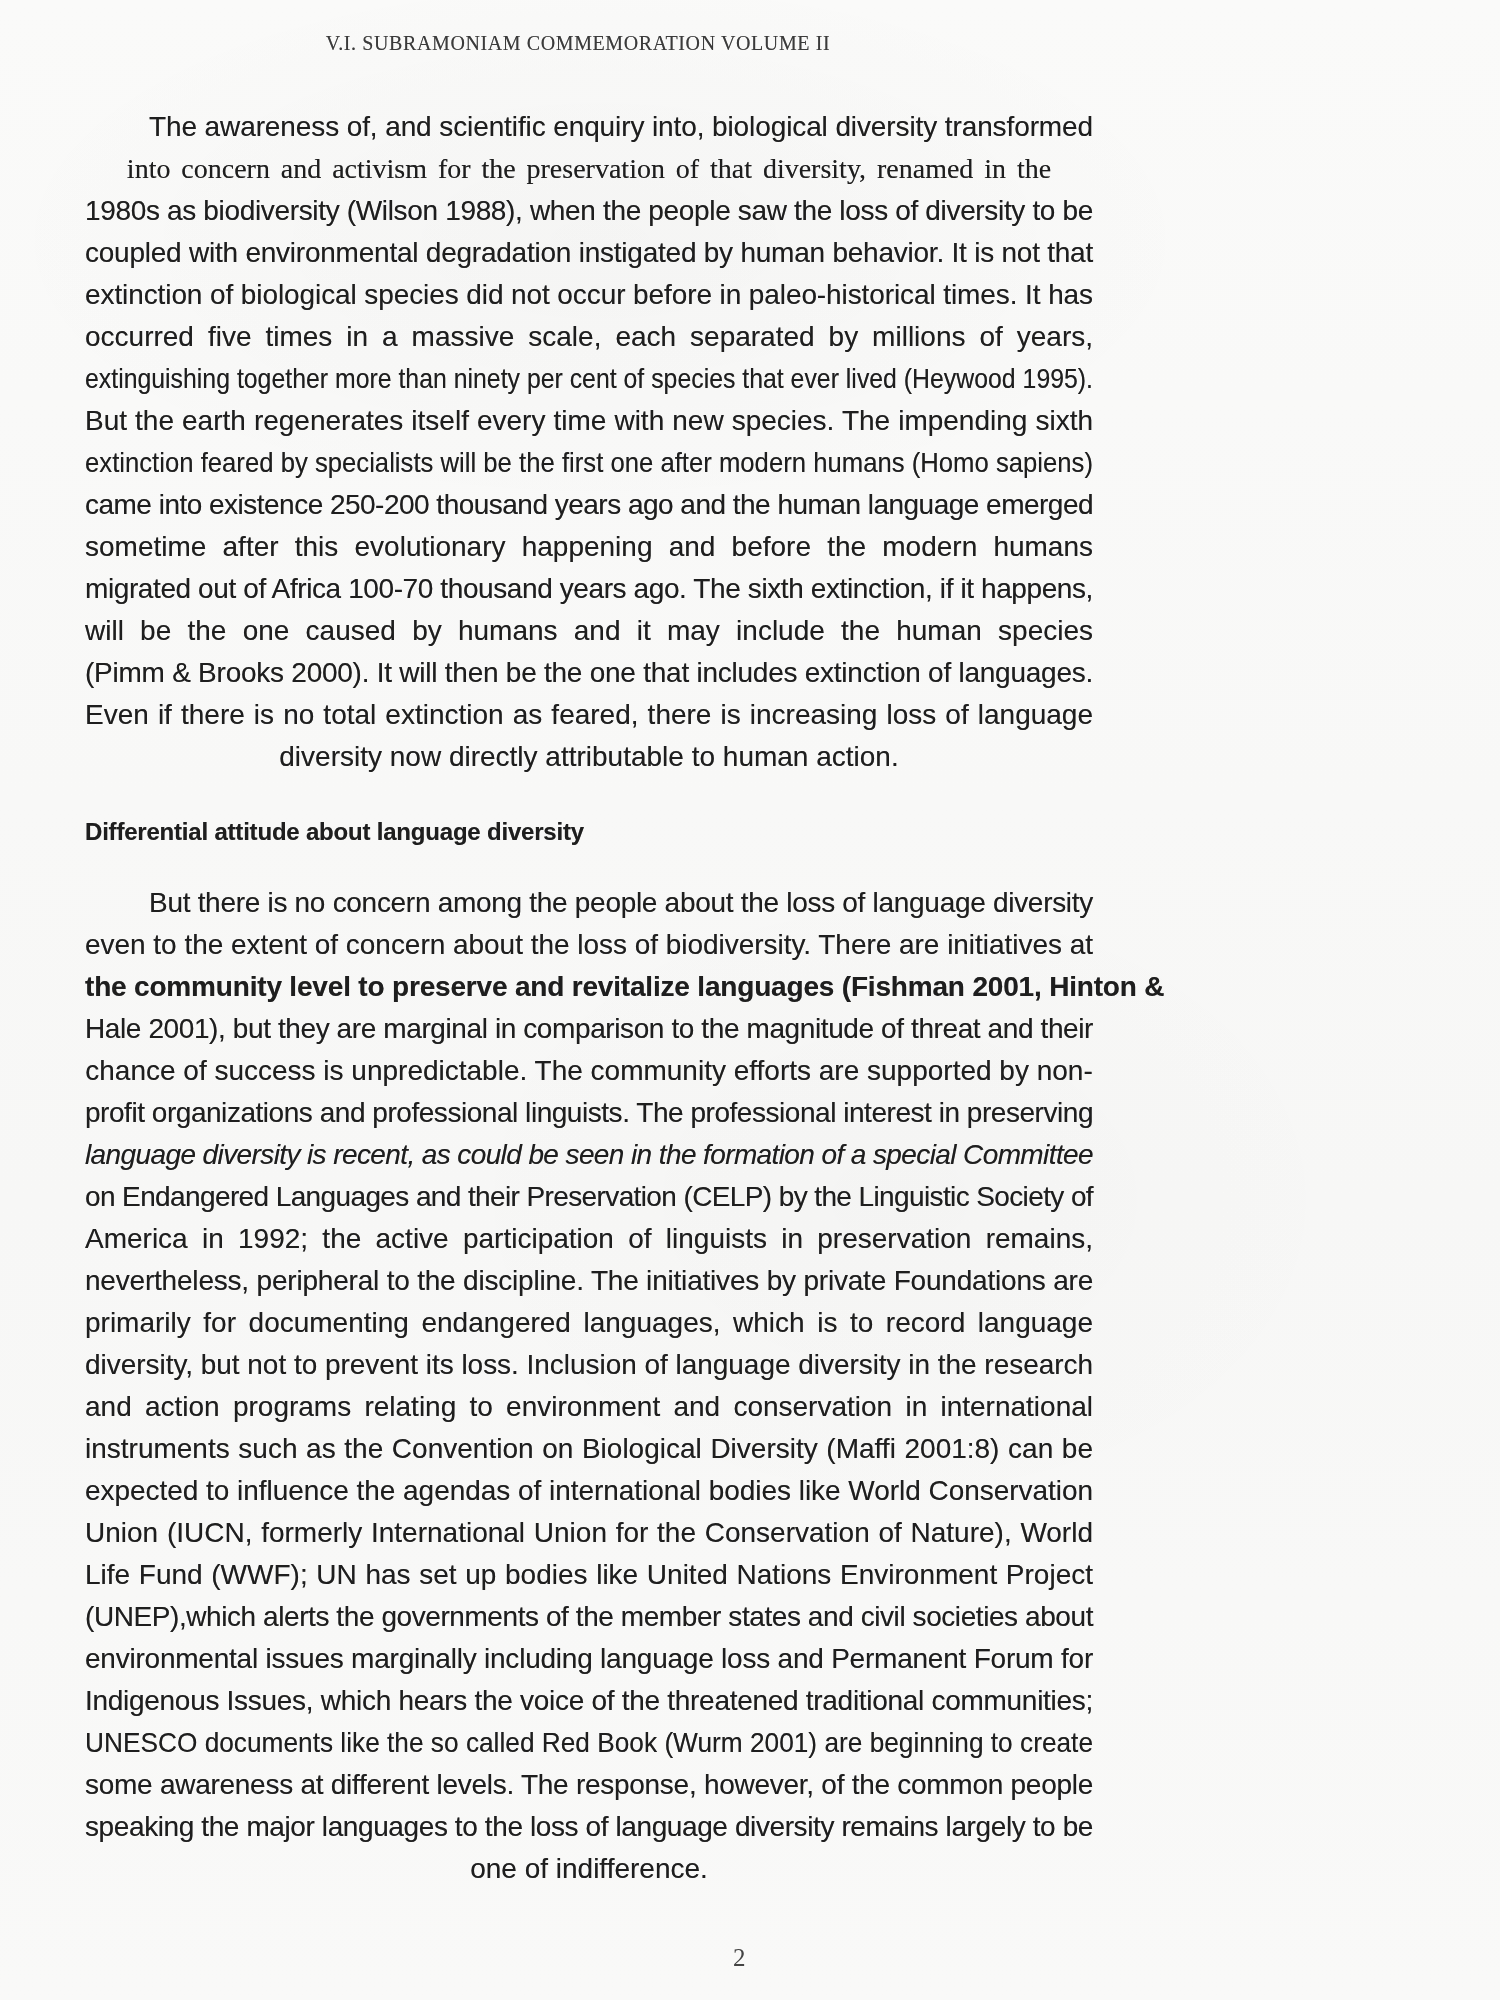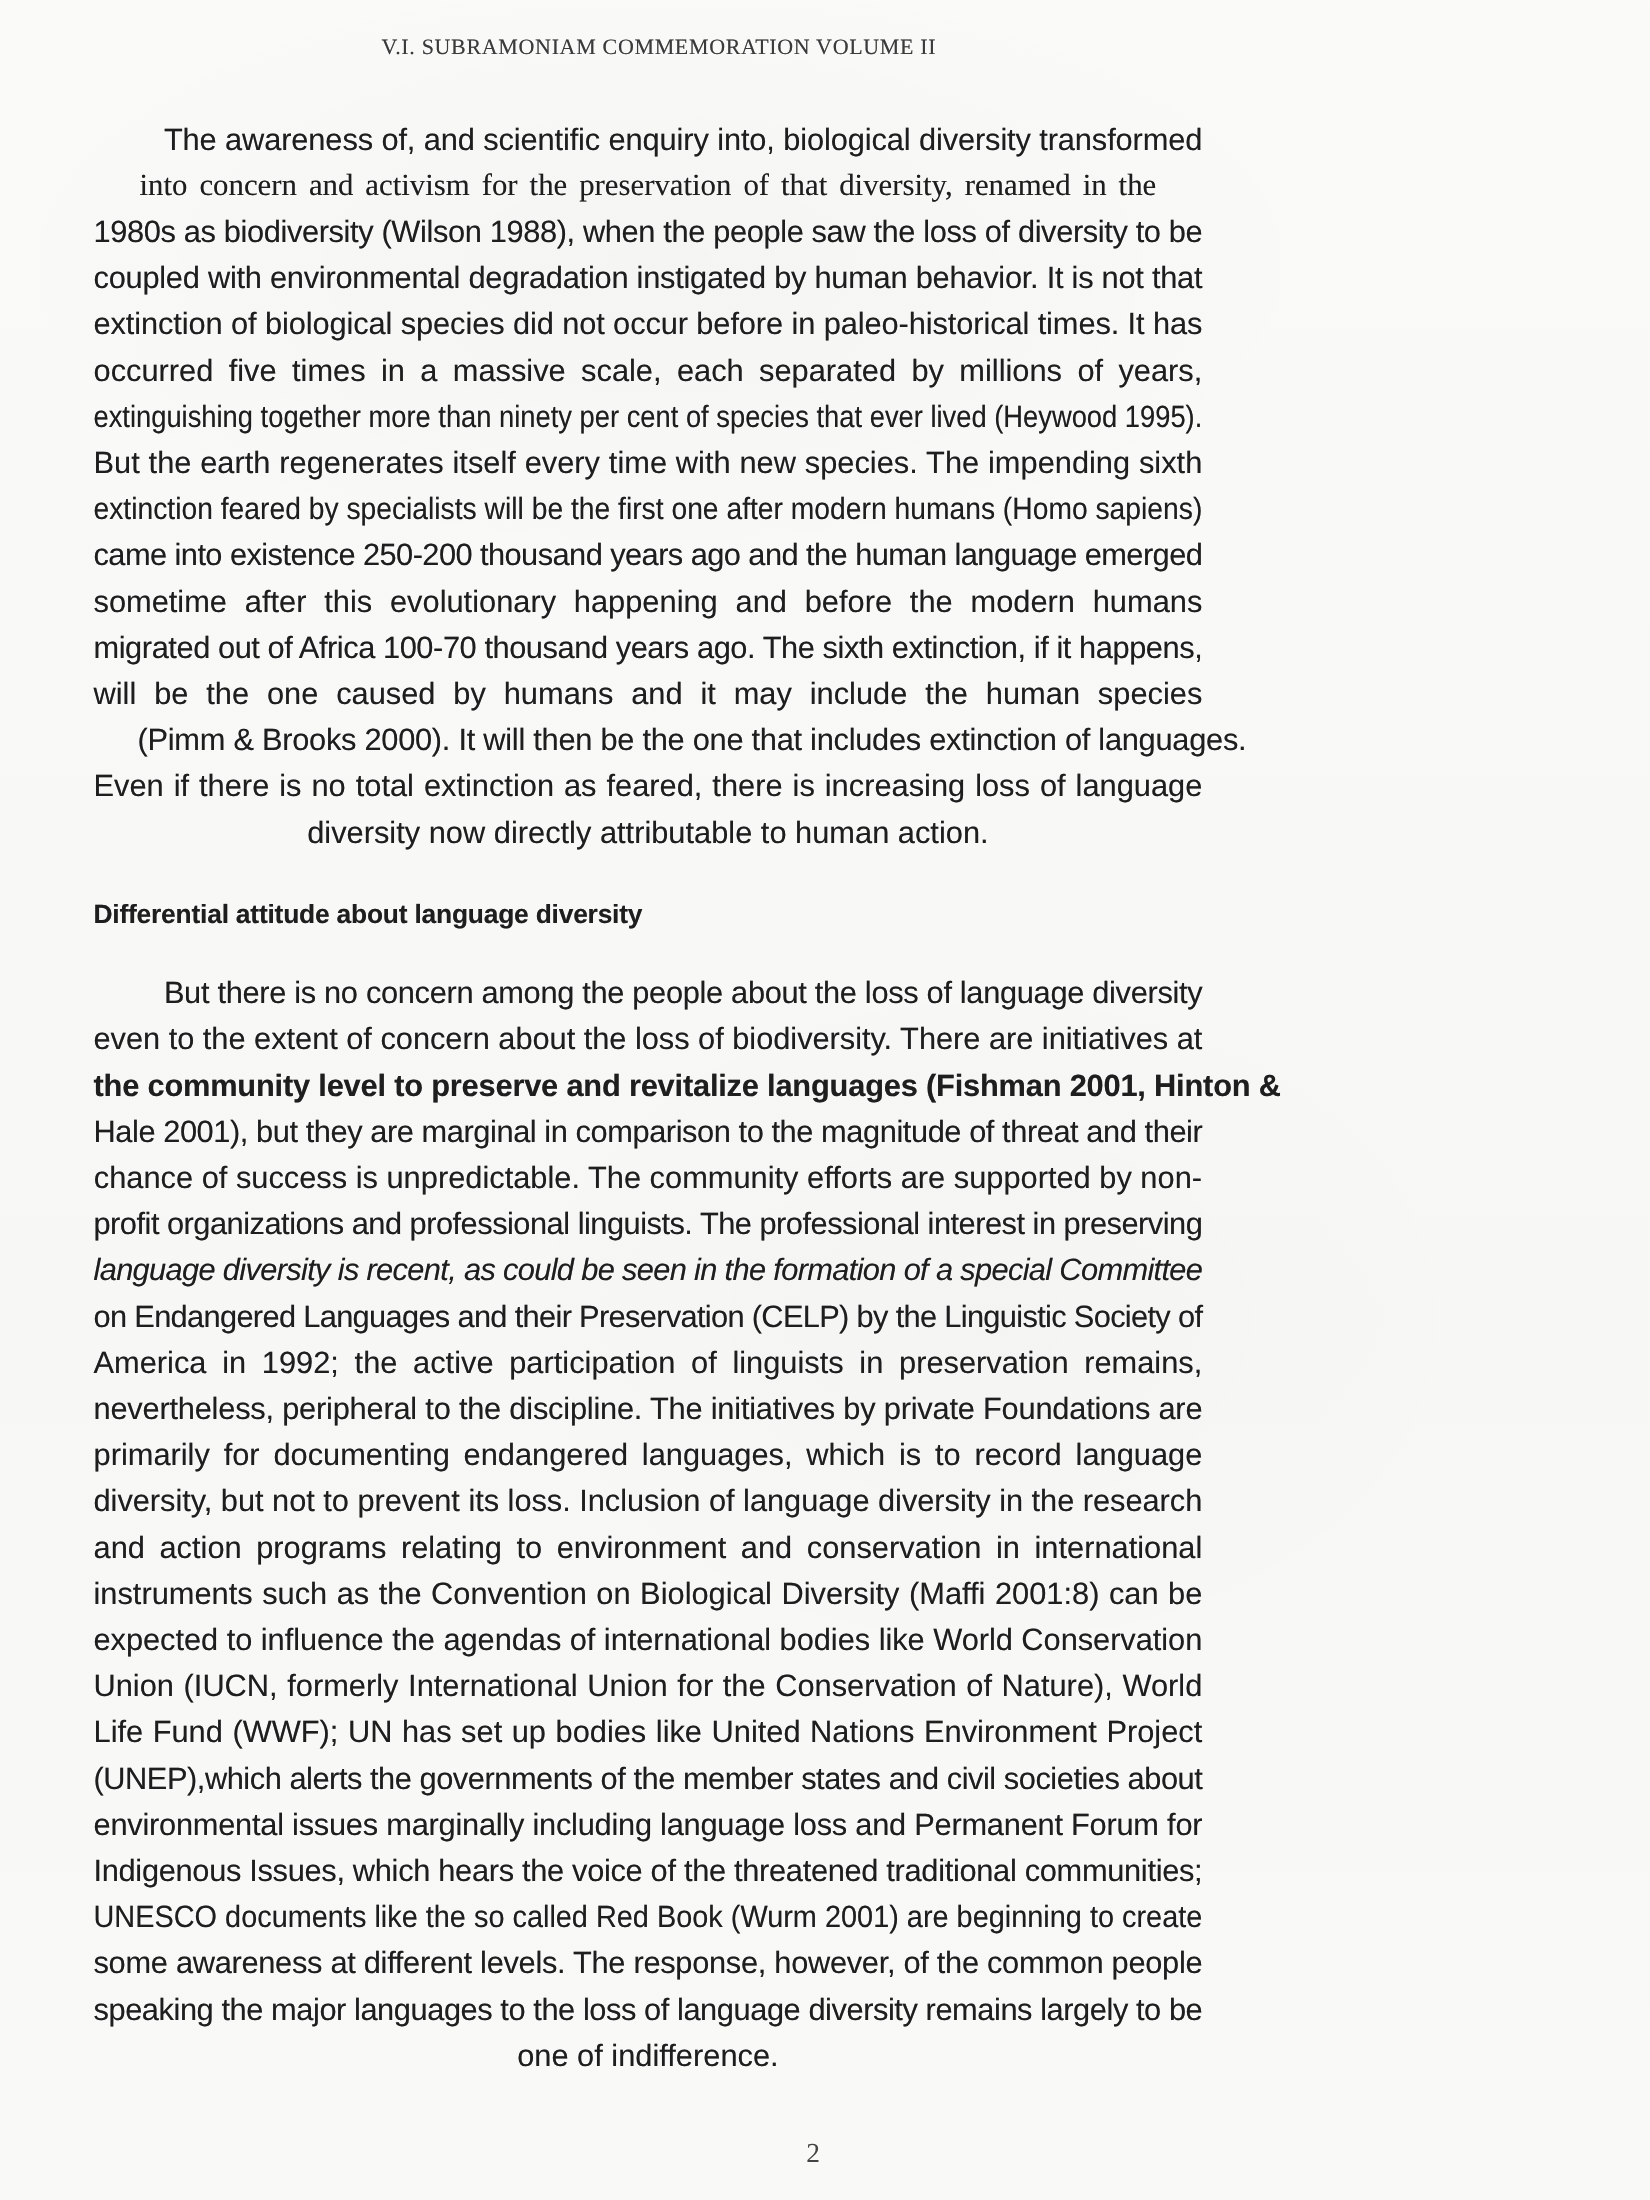--- a/index.html
+++ b/index.html
@@ -15,21 +15,21 @@
     overflow: hidden;
     background:
       radial-gradient(ellipse 900px 400px at 40% 12%, rgba(0,0,0,0.02), transparent 70%),
       radial-gradient(ellipse 700px 500px at 60% 60%, rgba(0,0,0,0.012), transparent 70%),
       linear-gradient(180deg, #fafaf9 0%, #f7f7f6 60%, #f9f9f8 100%);
     color: var(--ink, #1e1e1e);
   }
   .running-header {
     position: absolute;
     top: 32px;
-    left: 95px;
+    left: 74px;
     width: 1008px;
     text-align: center;
     font-family: "Liberation Serif", serif;
     font-size: 20px;
     letter-spacing: 0.6px;
     color: #3b3b3b;
     text-shadow: 0 0 0.6px rgba(40,40,40,0.45);
   }
   .content {
     position: absolute;
@@ -79,21 +79,21 @@
         <div class="line" style="letter-spacing: -0.232869px;"><span>coupled with environmental degradation instigated by human behavior. It is not that</span></div>
         <div class="line" style="letter-spacing: -0.095546px;"><span>extinction of biological species did not occur before in paleo-historical times. It has</span></div>
         <div class="line" style="word-spacing: 6.1888px;"><span>occurred five times in a massive scale, each separated by millions of years,</span></div>
         <div class="line" style="transform-origin: left center; transform: scaleX(0.887153);"><span>extinguishing together more than ninety per cent of species that ever lived (Heywood 1995).</span></div>
         <div class="line" style="word-spacing: 0.259115px;"><span>But the earth regenerates itself every time with new species. The impending sixth</span></div>
         <div class="line" style="transform-origin: left center; transform: scaleX(0.917406);"><span>extinction feared by specialists will be the first one after modern humans (Homo sapiens)</span></div>
         <div class="line" style="letter-spacing: -0.51461px;"><span>came into existence 250-200 thousand years ago and the human language emerged</span></div>
         <div class="line" style="word-spacing: 8.40625px;"><span>sometime after this evolutionary happening and before the modern humans</span></div>
         <div class="line" style="letter-spacing: -0.399346px;"><span>migrated out of Africa 100-70 thousand years ago. The sixth extinction, if it happens,</span></div>
         <div class="line" style="word-spacing: 8.45433px;"><span>will be the one caused by humans and it may include the human species</span></div>
-        <div class="line" style="letter-spacing: -0.247582px; margin-left: 40px;"><span>(Pimm &amp; Brooks 2000). It will then be the one that includes extinction of languages.</span></div>
+        <div class="line" style="letter-spacing: -0.247582px;"><span>(Pimm &amp; Brooks 2000). It will then be the one that includes extinction of languages.</span></div>
         <div class="line" style="word-spacing: 1.29129px;"><span>Even if there is no total extinction as feared, there is increasing loss of language</span></div>
         <div class="line end"><span>diversity now directly attributable to human action.</span></div>
       </div>
 
     <h2 class="heading">Differential attitude about language diversity</h2>
 
     <div class="para">
         <div class="line first" style="letter-spacing: -0.294034px;"><span>But there is no concern among the people about the loss of language diversity</span></div>
         <div class="line" style="letter-spacing: -0.0308866px;"><span>even to the extent of concern about the loss of biodiversity. There are initiatives at</span></div>
         <div class="line" style="letter-spacing: -0.181836px; font-weight: bold;"><span>the community level to preserve and revitalize languages (Fishman 2001, Hinton &amp;</span></div>

